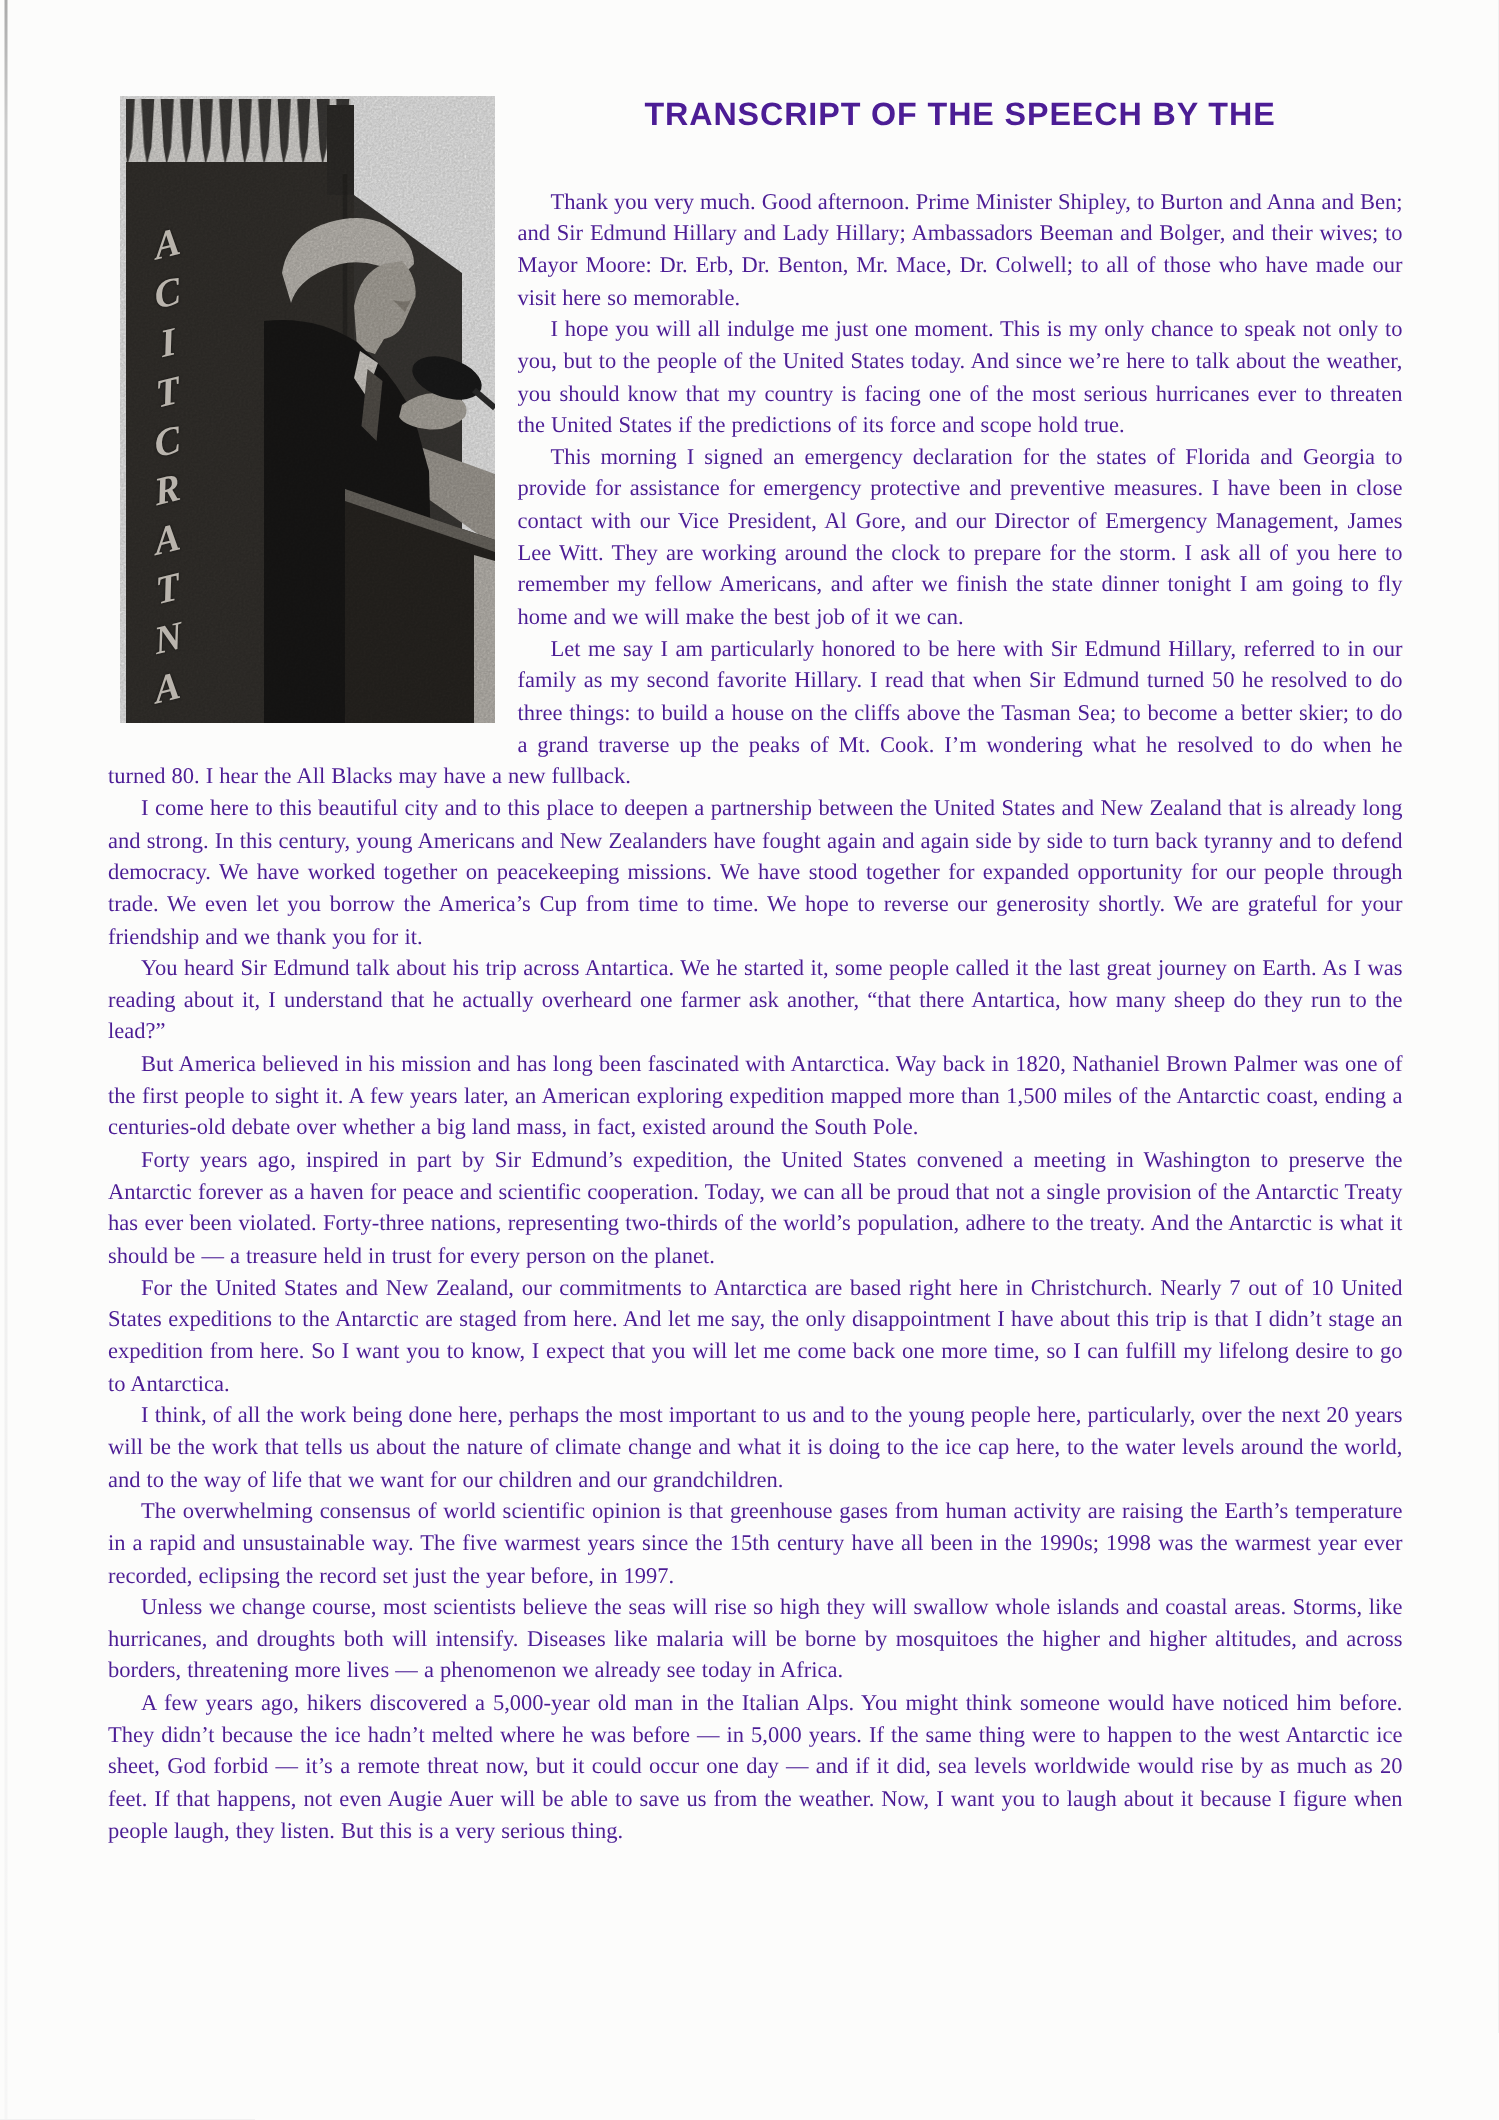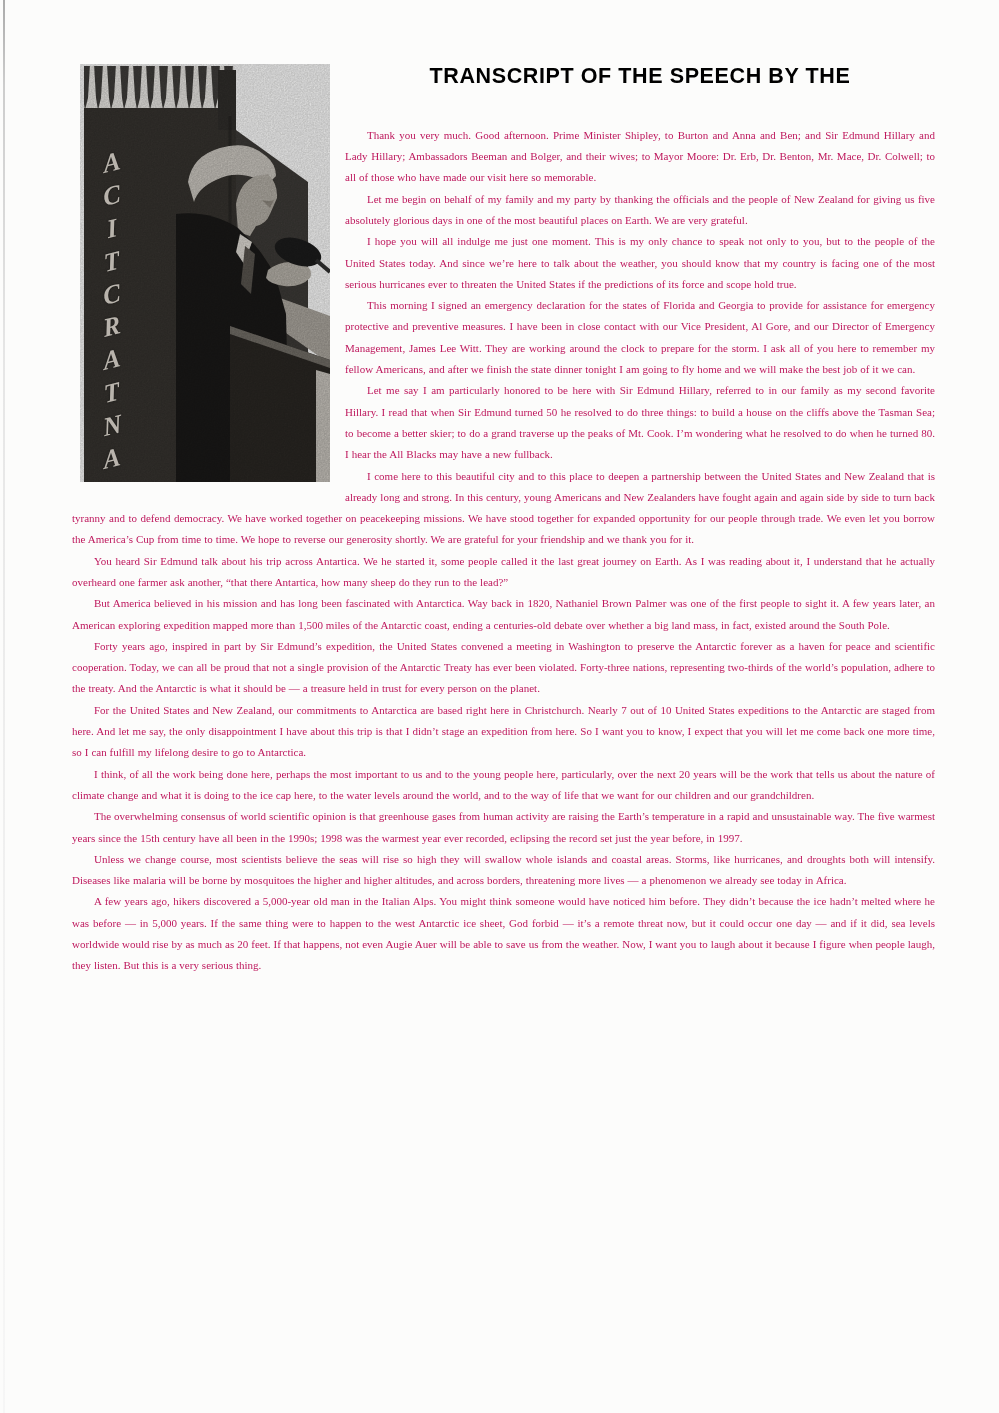--- a/index.html
+++ b/index.html
@@ -45,40 +45,40 @@
     transform:rotate(-14deg) skewX(-6deg);
     text-shadow:0 0 2px rgba(0,0,0,.6);
   }
   
   .title{
     font-family:"Liberation Sans", sans-serif;
     font-weight:700;
     font-size:21.5px;
     line-height:1.32;
     letter-spacing:0.6px;
-    color:#000000;
+    color:#4c1d95;
     text-align:center;
     margin:0 0 6px 0;
   }
   .subtitle{
     font-family:"Liberation Serif", serif;
     font-weight:700;
     font-size:15px;
     color:#262626;
     text-align:center;
     margin:0 0 28px 0;
   }
   
   .body-copy p{
     margin:0;
     text-indent:22px;
     text-align:justify;
-    font-size:11px;
+    font-size:15px;
     line-height:21.3px;
-    color:#be185d;
+    color:#4c1d95;
     word-spacing:0.02em;
   }
 </style>
 </head>
 <body>
 
 <div class="page">
   <div class="scan-edge"></div>
 
   <div class="content">
@@ -142,21 +142,20 @@
           <span>A</span>
         </div>
     </div>
 
     <h1 class="title"><span>TRANSCRIPT OF THE SPEECH BY THE</span><br>
       <br>
       </h1>
 
     <div class="body-copy" id="body-copy">
         <p>Thank you very much. Good afternoon. Prime Minister Shipley, to Burton and Anna and Ben; and Sir Edmund Hillary and Lady Hillary; Ambassadors Beeman and Bolger, and their wives; to Mayor Moore: Dr. Erb, Dr. Benton, Mr. Mace, Dr. Colwell; to all of those who have made our visit here so memorable.</p>
-        <p>Let me begin on behalf of my family and my party by thanking the officials and the people of New Zealand for giving us five absolutely glorious days in one of the most beautiful places on Earth. We are very grateful.</p>
         <p>I hope you will all indulge me just one moment. This is my only chance to speak not only to you, but to the people of the United States today. And since we’re here to talk about the weather, you should know that my country is facing one of the most serious hurricanes ever to threaten the United States if the predictions of its force and scope hold true.</p>
         <p>This morning I signed an emergency declaration for the states of Florida and Georgia to provide for assistance for emergency protective and preventive measures. I have been in close contact with our Vice President, Al Gore, and our Director of Emergency Management, James Lee Witt. They are working around the clock to prepare for the storm. I ask all of you here to remember my fellow Americans, and after we finish the state dinner tonight I am going to fly home and we will make the best job of it we can.</p>
         <p>Let me say I am particularly honored to be here with Sir Edmund Hillary, referred to in our family as my second favorite Hillary.  I read that when Sir Edmund turned 50 he resolved to do three things: to build a house on the cliffs above the Tasman Sea; to become a better skier; to do a grand traverse up the peaks of Mt. Cook. I’m wondering what he resolved to do when he turned 80. I hear the All Blacks may have a new fullback.</p>
         <p>I come here to this beautiful city and to this place to deepen a partnership between the United States and New Zealand that is already long and strong. In this century, young Americans and New Zealanders have fought again and again side by side to turn back tyranny and to defend democracy. We have worked together on peacekeeping missions. We have stood together for expanded opportunity for our people through trade. We even let you borrow the America’s Cup from time to time.  We hope to reverse our generosity shortly.  We are grateful for your friendship and we thank you for it.</p>
         <p>You heard Sir Edmund talk about his trip across Antartica. We he started it, some people called it the last great journey on Earth. As I was reading about it, I understand that he actually overheard one farmer ask another, “that there Antartica, how many sheep do they run to the lead?”</p>
         <p>But America believed in his mission and has long been fascinated with Antarctica. Way back in 1820, Nathaniel Brown Palmer was one of the first people to sight it. A few years later, an American exploring expedition mapped more than 1,500 miles of the Antarctic coast, ending a centuries-old debate over whether a big land mass, in fact, existed around the South Pole.</p>
         <p>Forty years ago, inspired in part by Sir Edmund’s expedition, the United States convened a meeting in Washington to preserve the Antarctic forever as a haven for peace and scientific cooperation. Today, we can all be proud that not a single provision of the Antarctic Treaty has ever been violated. Forty-three nations, representing two-thirds of the world’s population, adhere to the treaty. And the Antarctic is what it should be — a treasure held in trust for every person on the planet.</p>
         <p>For the United States and New Zealand, our commitments to Antarctica are based right here in Christchurch. Nearly 7 out of 10 United States expeditions to the Antarctic are staged from here. And let me say, the only disappointment I have about this trip is that I didn’t stage an expedition from here.  So I want you to know, I expect that you will let me come back one more time, so I can fulfill my lifelong desire to go to Antarctica.</p>
         <p>I think, of all the work being done here, perhaps the most important to us and to the young people here, particularly, over the next 20 years will be the work that tells us about the nature of climate change and what it is doing to the ice cap here, to the water levels around the world, and to the way of life that we want for our children and our grandchildren.</p>
         <p>The overwhelming consensus of world scientific opinion is that greenhouse gases from human activity are raising the Earth’s temperature in a rapid and unsustainable way. The five warmest years since the 15th century have all been in the 1990s; 1998 was the warmest year ever recorded, eclipsing the record set just the year before, in 1997.</p>

